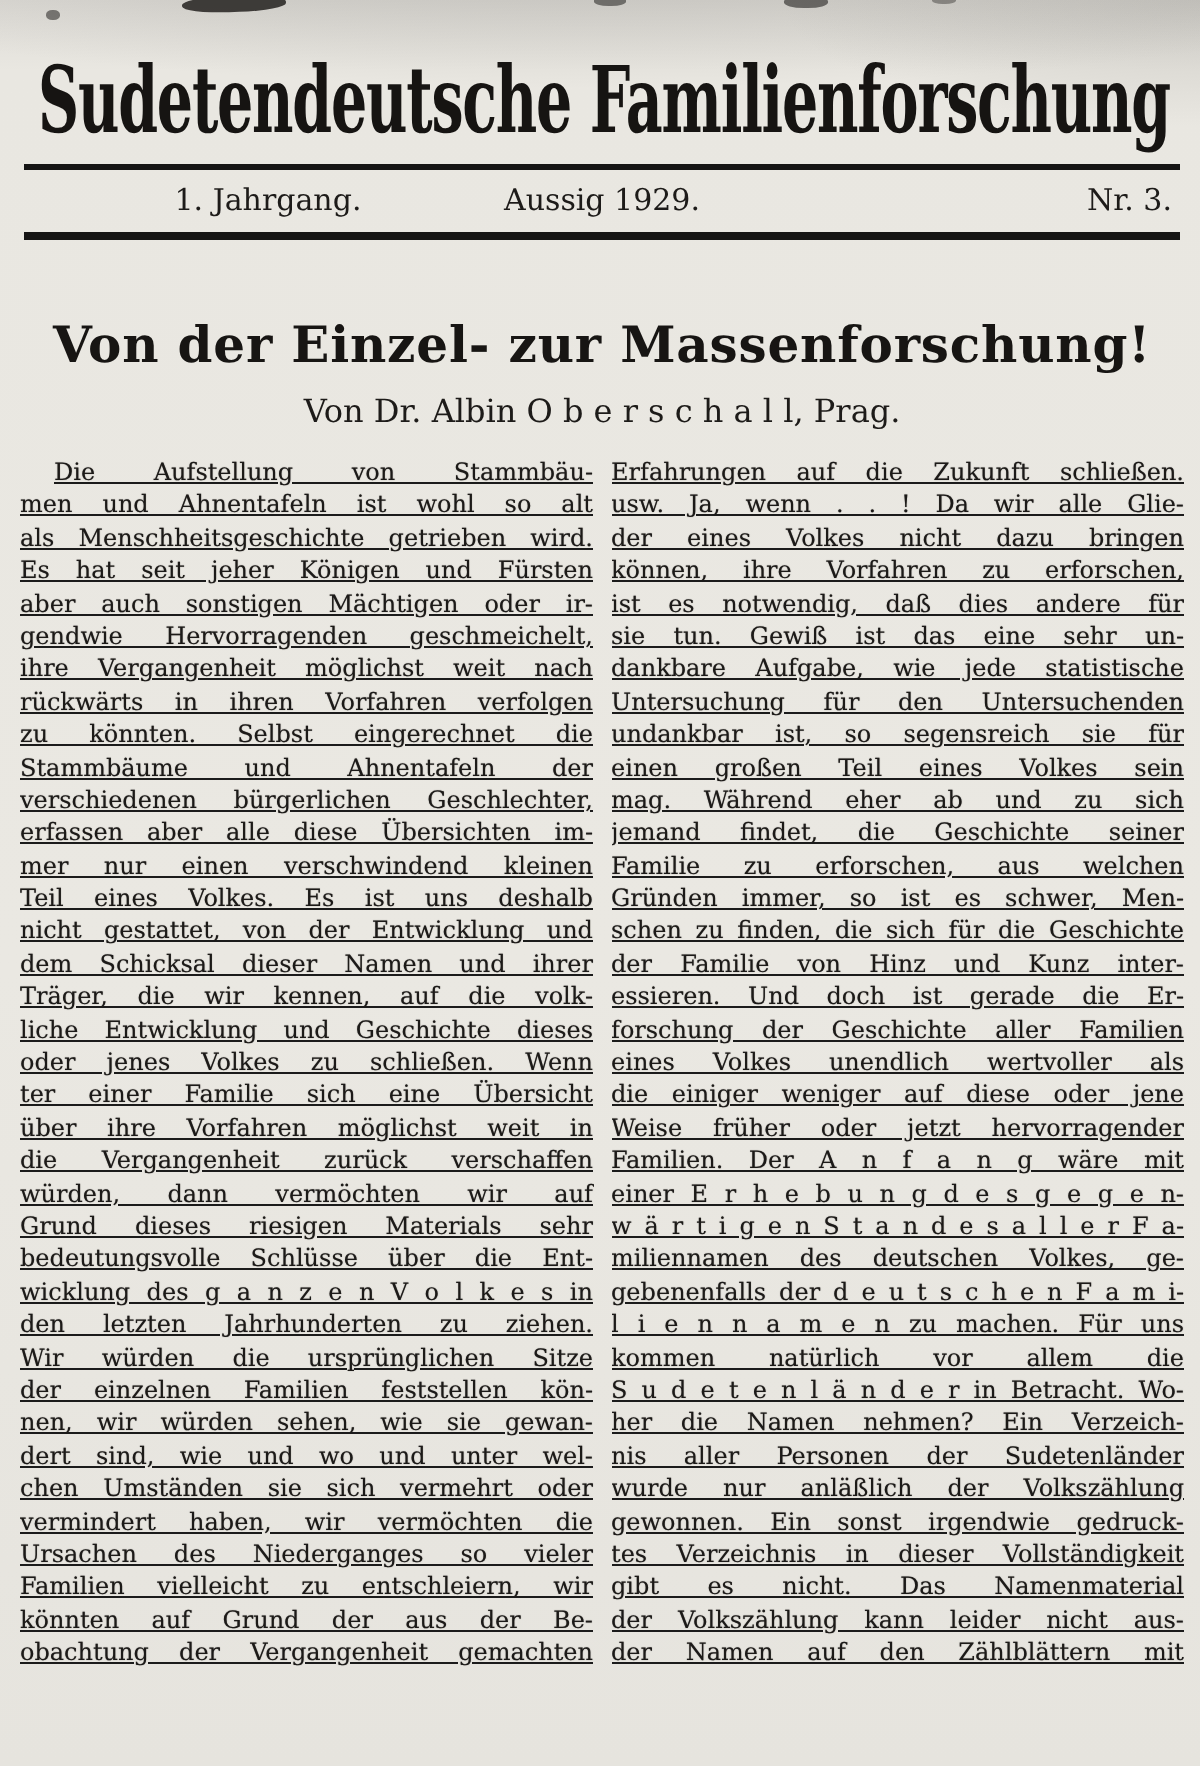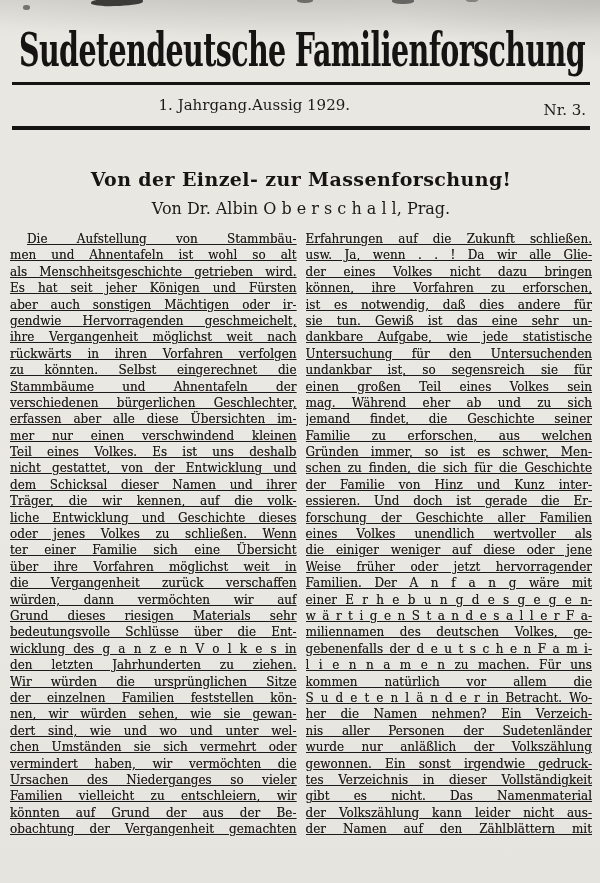--- a/index.html
+++ b/index.html
@@ -29,27 +29,27 @@
   }
 
   .rule { background:#161514; margin:0 2px; }
   .rule-a { height:3px; }
   .rule-b { height:4px; }
 
   .issue-row {
     display:grid; grid-template-columns:1fr auto 1fr; align-items:center;
     font-size:15px; padding:6px 6px 7px 6px; color:#1d1b19;
   }
-  .issue-left  { text-align:right; }
+  .issue-left  { text-align:center; }
   .issue-mid   { text-align:center; }
-  .issue-right { text-align:right;margin-top:10px; }
+  .issue-right { text-align:right; }
 
   .article-title {
     margin:38px 0 0 0; text-align:center;
-    font-size:19px; font-weight:bold; letter-spacing:0.4px; color:#171513;
+    font-size:25px; font-weight:bold; letter-spacing:0.4px; color:#171513;
   }
   .byline {
     margin-top:9px; text-align:center; font-size:16px; color:#1d1b19;
   }
 
   .columns { display:flex; gap:9px; margin-top:13px; }
   .col { flex:1 1 0; min-width:0;text-decoration:underline; }
   .col .line {
     font-size:12px; line-height:16.4px; height:16.4px; overflow:hidden;
     text-align:justify; text-align-last:justify;

